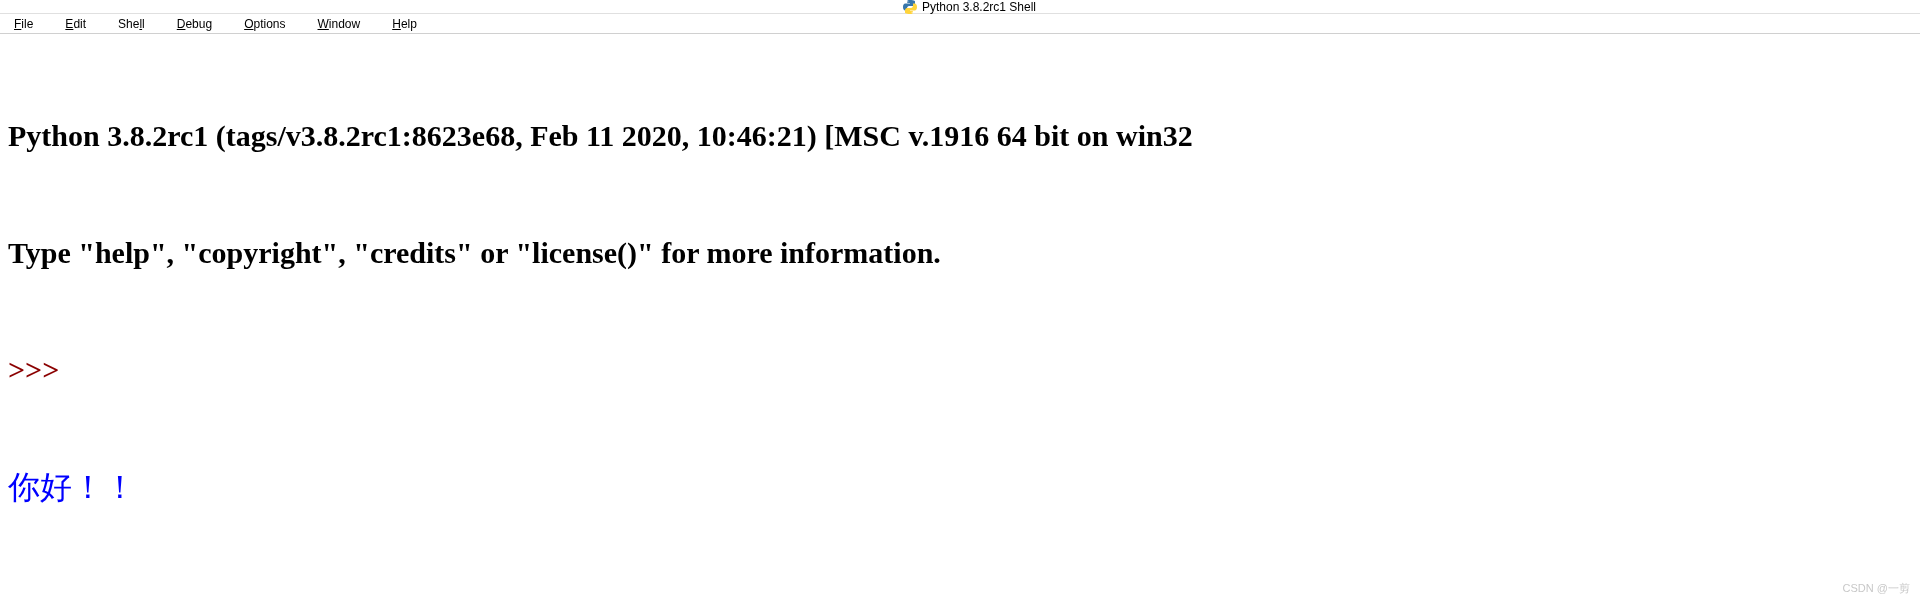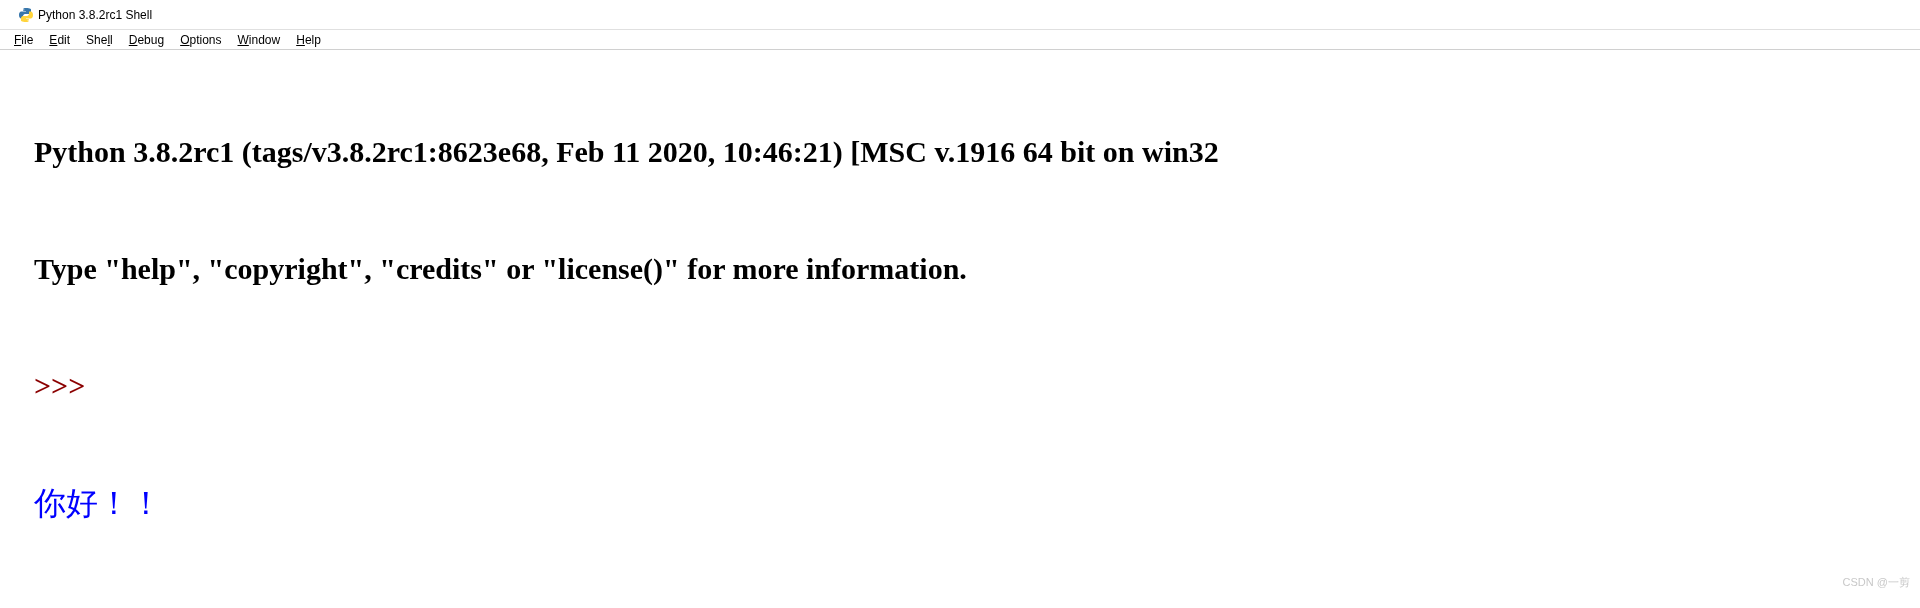--- a/index.html
+++ b/index.html
@@ -5,71 +5,73 @@
     * { margin: 0; padding: 0; box-sizing: border-box; }
     body {
       width: 1920px;
       height: 608px;
       background: #ffffff;
       font-family: "Segoe UI", Tahoma, sans-serif;
       overflow: hidden;
       position: relative;
     }
     .titlebar {
-      height: 30px;
+      height: 14px;
       background: #ffffff;
       border-bottom: 1px solid #e0e0e0;
       display: flex;
       align-items: center;
       padding-left: 18px;
       font-size: 12px;
       color: #000;
+      justify-content: center;
     }
     .titlebar-icon {
       width: 16px;
       height: 16px;
       margin-right: 4px;
       display: inline-flex;
       align-items: center;
       justify-content: center;
     }
     .menubar {
       height: 20px;
       background: #ffffff;
       display: flex;
       align-items: center;
       padding-left: 6px;
       font-size: 12px;
       color: #000;
       border-bottom: 1px solid #d0d0d0;
+      gap: 16px;
     }
     .menu-item {
       padding: 2px 8px;
       cursor: default;
     }
     .menu-underline {
       text-decoration: underline;
     }
     .shell-content {
       padding: 4px 8px 0 8px;
       font-family: Georgia, "Times New Roman", serif;
       font-size: 30px;
       font-weight: bold;
       line-height: 1.3;
       white-space: pre-wrap;
       word-break: break-all;
     }
-    .line { display: block; margin-left: 26px; }
+    .line { display: block; }
     .prompt-color { color: #8b0000; }
     .output-color { color: #0000ff; font-family: "Microsoft YaHei", "SimSun", sans-serif; font-weight: normal; font-size: 32px; }
     .black-text { color: #000; }
     .watermark {
       position: absolute;
       right: 10px;
-      bottom: 18px;
+      bottom: 12px;
       font-size: 11px;
       color: #c8c8c8;
       font-family: Arial, sans-serif;
     }
   </style>
 </head>
 <body>
 
 <div class="titlebar">
   <span class="titlebar-icon">

